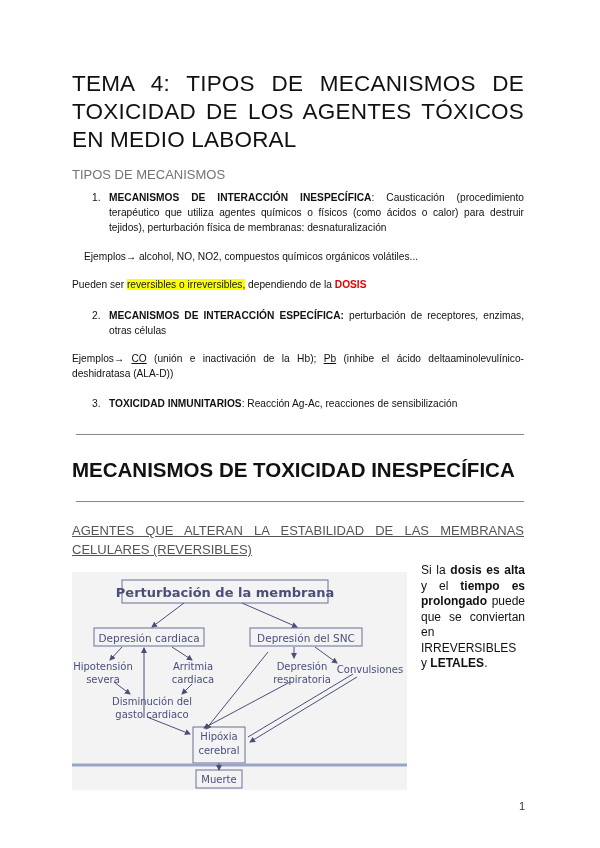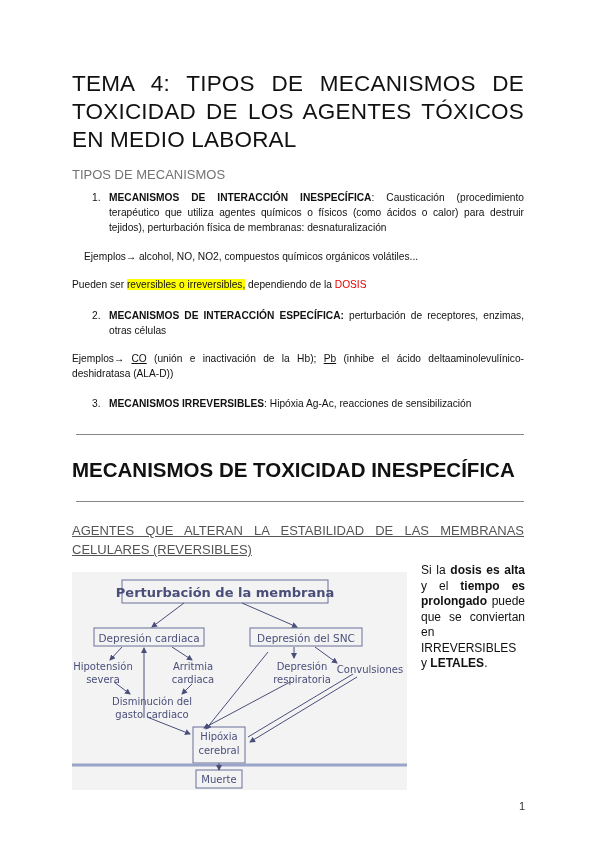--- a/index.html
+++ b/index.html
@@ -10,21 +10,21 @@
            font-size:22.5px; line-height:28px; color:#111; text-align:justify;
            text-align-last:left; letter-spacing:0.2px; }
   .h-gray { color:#737373; font-size:13px; }
   .sub1 { position:absolute; left:72px; top:167px; }
   .para { position:absolute; font-size:10.2px; line-height:15px; color:#111; }
   .li { position:absolute; left:92px; width:432px; font-size:10.2px; line-height:15px; text-align:justify; }
   .li .num { position:absolute; left:0; top:0; }
   .li .txt { display:block; margin-left:17px; }
   b { font-weight:bold; }
   .hl { background:#ffff00;text-align:right; }
-  .red { color:#e60000; font-weight:normal; }
+  .red { color:#e60000; font-weight:bold; }
   .ul { text-decoration:underline; }
   .rule { position:absolute; left:76px; width:448px; height:1px; background:#888; }
   .h2 { position:absolute; left:72px; width:456px; text-align:left; top:458px; font-size:20.5px; color:#111;font-weight:bold; }
   .sub2 { position:absolute; left:72px; top:521px; width:452px; font-size:13px; line-height:19px; color:#555; text-align:justify; text-align-last:left;text-decoration:underline; }
   .side { position:absolute; left:421px; top:563px; width:104px; font-size:12px; line-height:15.5px; text-align:justify; }
   .diagram { position:absolute; left:72px; top:572px; width:335px; height:218px; background:#f3f3f4; overflow:hidden; }
   .diagram svg { position:absolute; left:0; top:0; }
   .pagenum { position:absolute; left:519px; top:800px; font-size:11px; color:#333; }
 </style>
 </head>
@@ -51,21 +51,21 @@
     <span class="num">2.</span>
     <span class="txt"><b>MECANISMOS DE INTERACCIÓN ESPECÍFICA:</b><span> perturbación de receptores, enzimas, otras células</span></span>
   </div>
 
   <div class="para" style="left:72px; top:351px; width:452px; text-align:justify;">
     <span>Ejemplos→ </span><span class="ul">CO</span><span> (unión e inactivación de la Hb); </span><span class="ul">Pb</span><span> (inhibe el ácido deltaaminolevulínico-deshidratasa (ALA-D))</span>
   </div>
 
   <div class="li" style="top:396px;">
     <span class="num">3.</span>
-    <span class="txt"><b>MECANISMOS IRREVERSIBLES</b><span>: Hipóxia Ag-Ac, reacciones de sensibilización</span></span>
+    <span class="txt"><b>TOXICIDAD INMUNITARIOS</b><span>: Reacción Ag-Ac, reacciones de sensibilización</span></span>
   </div>
 
   <div class="rule" style="top:434px;"></div>
   <div class="h2">MECANISMOS DE TOXICIDAD INESPECÍFICA</div>
   <div class="rule" style="top:501px;"></div>
 
   <div class="sub2">AGENTES QUE ALTERAN LA ESTABILIDAD DE LAS MEMBRANAS CELULARES (REVERSIBLES)</div>
 
   <div class="side">
     <span>Si la </span><b>dosis es alta</b><span> y el </span><b>tiempo es prolongado</b><span> puede que se conviertan en IRREVERSIBLES y </span><b>LETALES</b><span>.</span>

